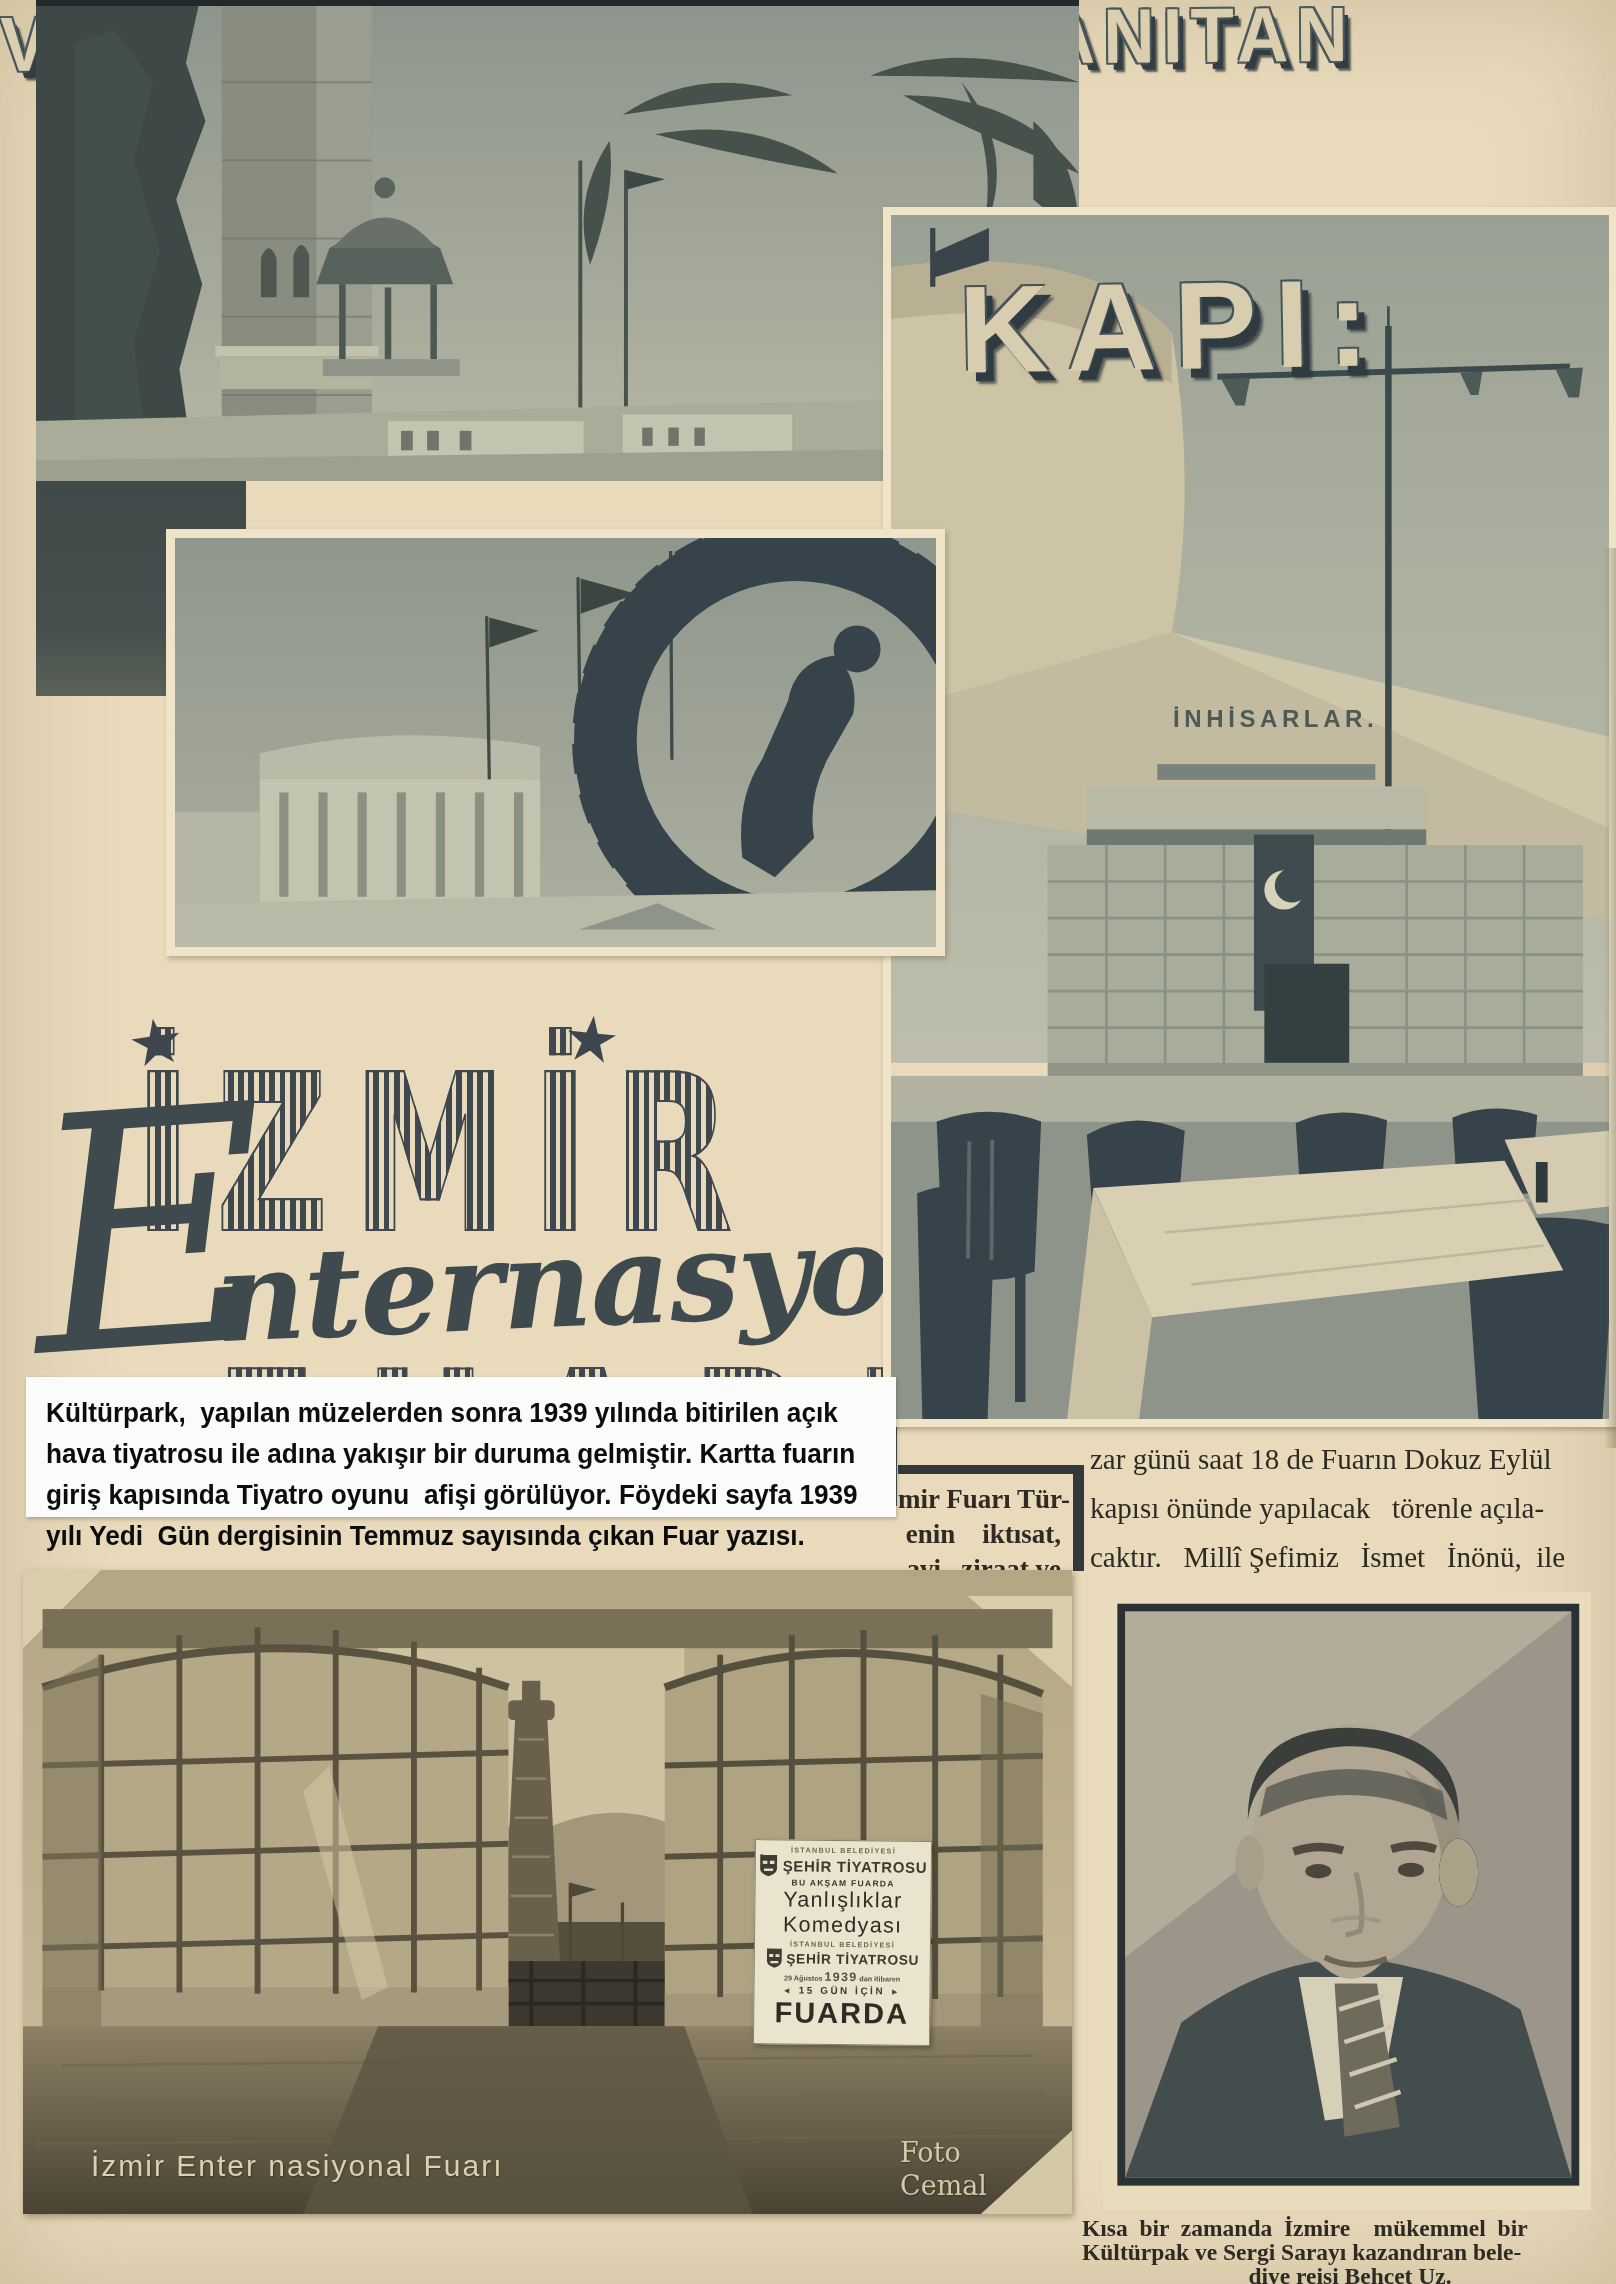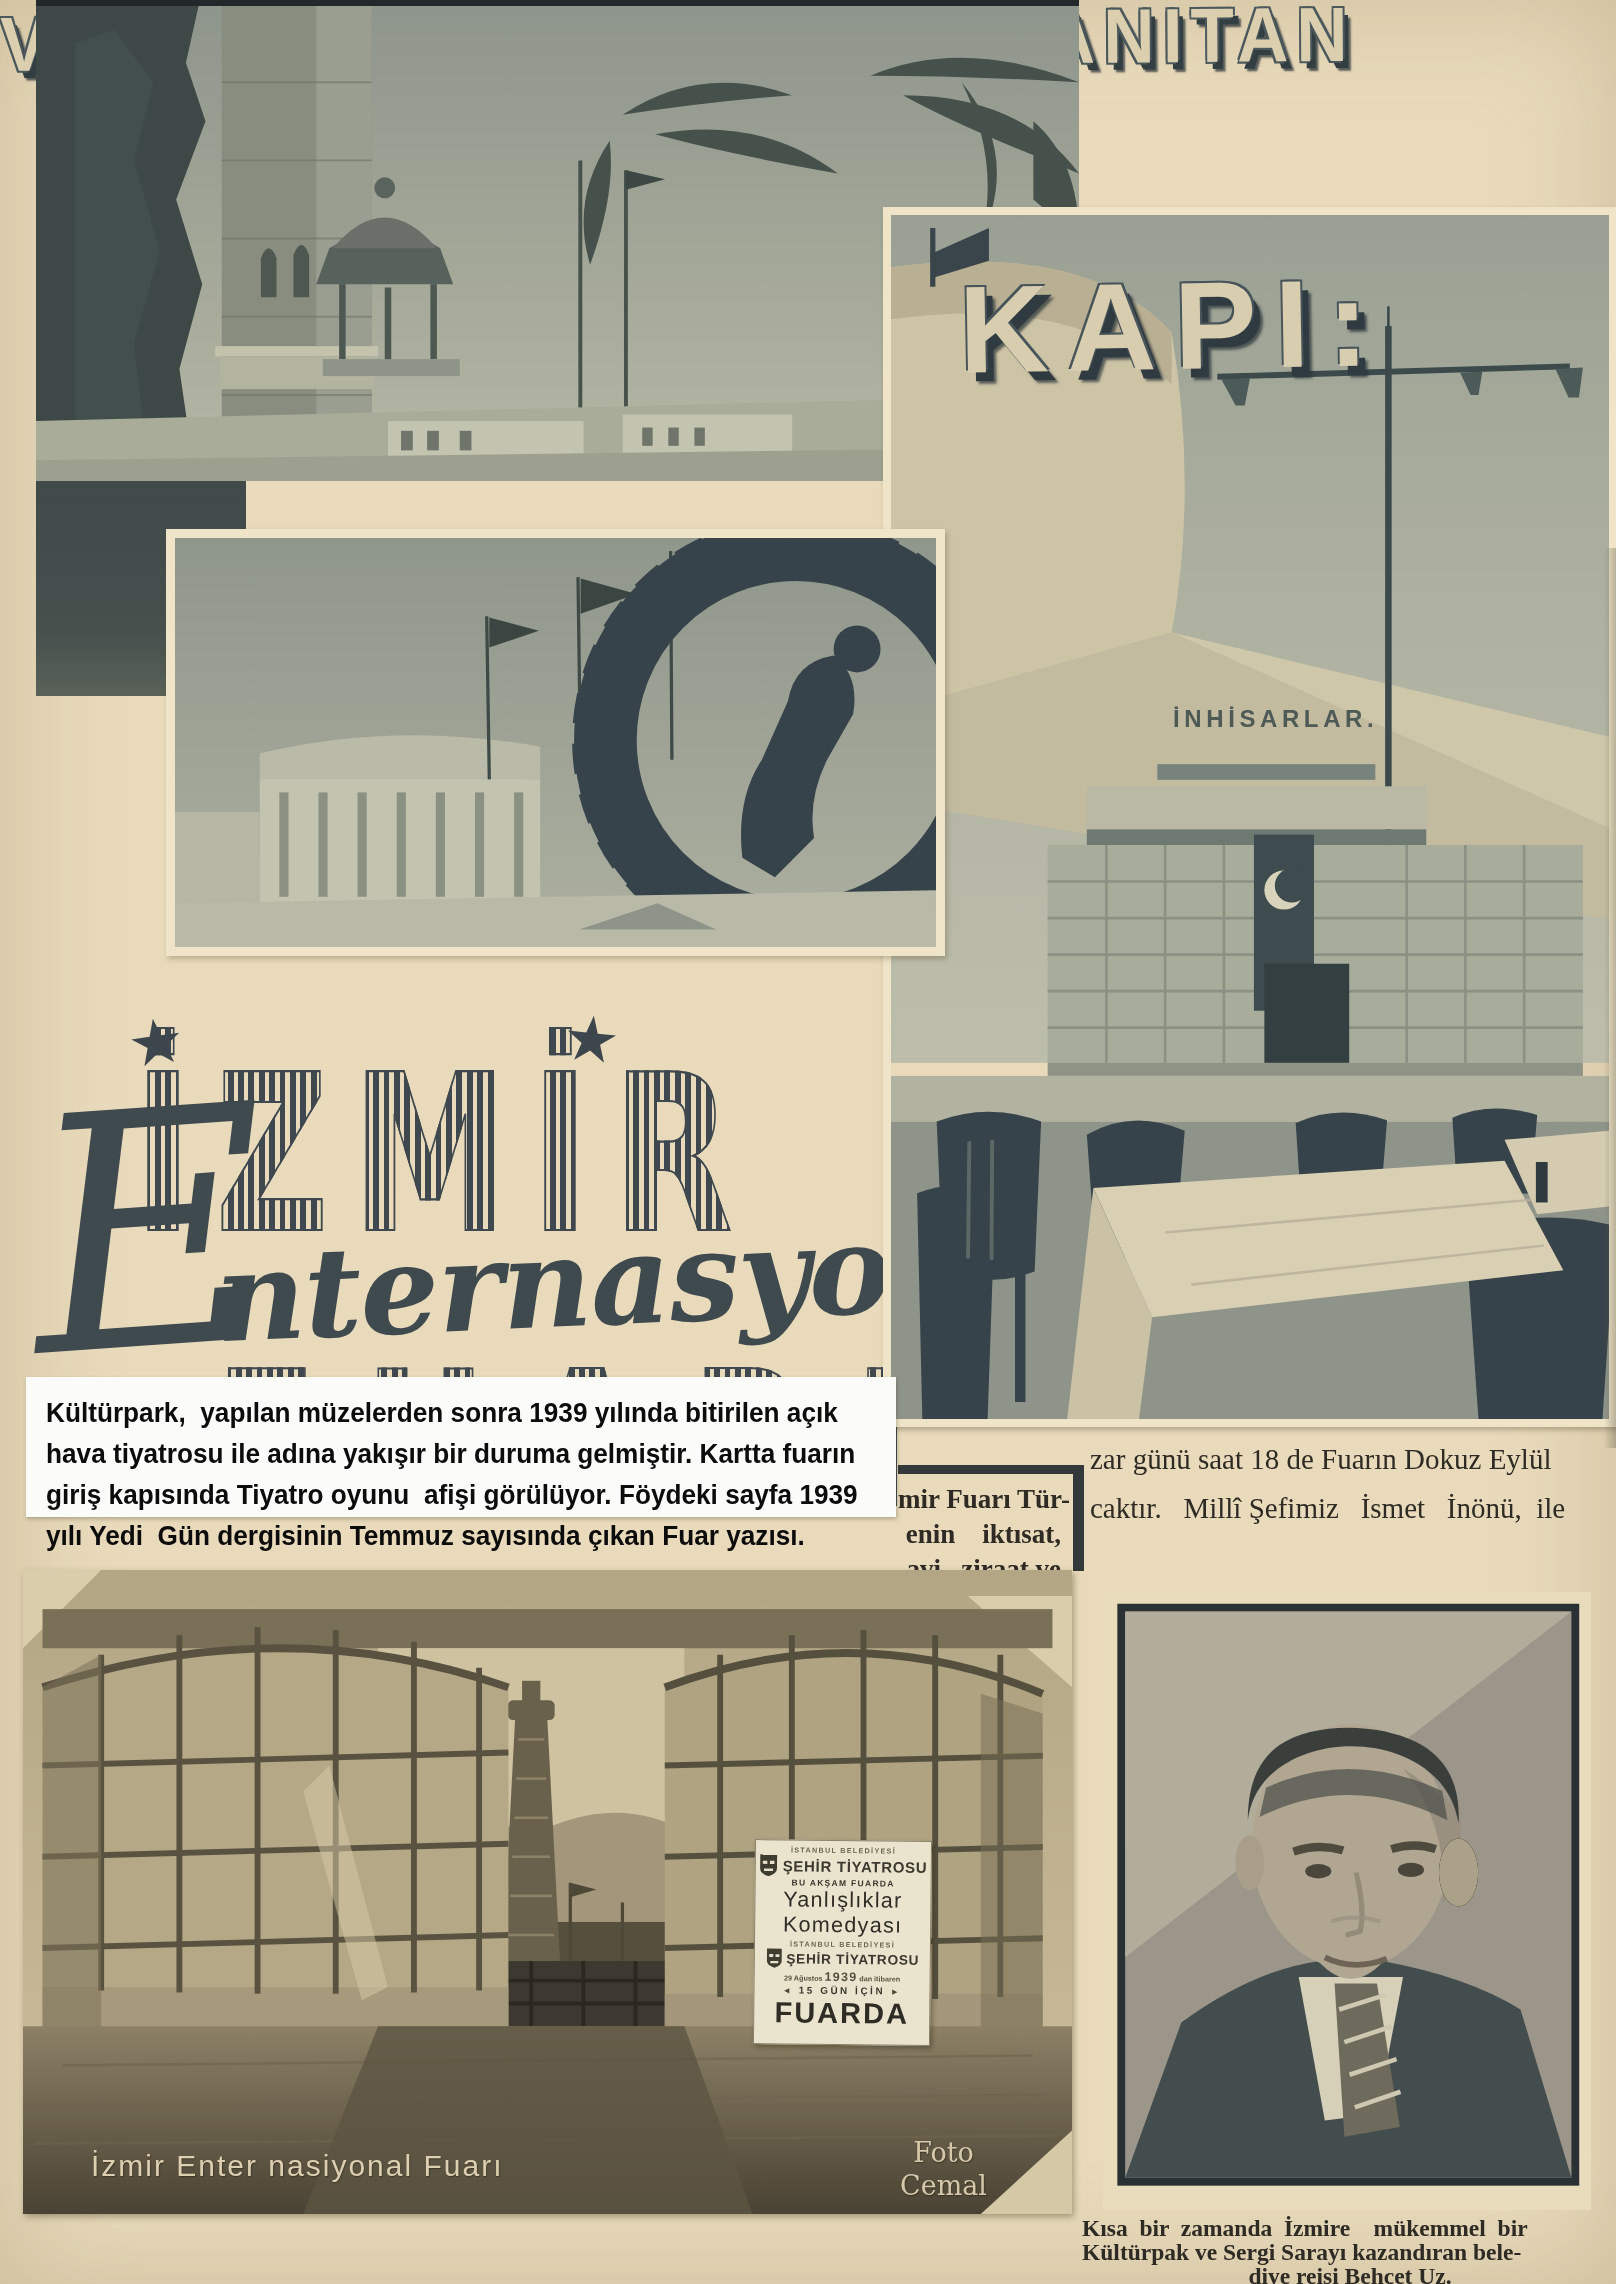--- a/index.html
+++ b/index.html
@@ -75,21 +75,21 @@
     text-align:right; white-space:pre; }
   .right-col { left:1090px; top:1435px; width:523px; z-index:2; }
   .col-line { font-size:29px; color:#2e2a24; line-height:49px; white-space:pre; }
 
   
   .postcard { left:23px; top:1570px; width:1049px; height:644px; z-index:7;
     background:#404040; box-shadow:2px 2.6px 6.5px rgba(70,60,35,.4); }
   .pc-caption { position:absolute; left:68px; bottom:31px; z-index:3;
     font-family:Liberation Sans, sans-serif; font-size:30px; letter-spacing:2px; color:#ddd0b2;
     text-shadow:0.7px 0.7px 1.3px rgba(40,35,20,.6); }
-  .pc-credit { position:absolute; right:85px; bottom:11.7px; z-index:3; text-align:center;
+  .pc-credit { position:absolute; right:85px; bottom:11.7px; z-index:3; text-align:left;
     font-family:"DejaVu Serif", serif; font-size:27px; color:#d5c8ab; line-height:33px;
     text-shadow:0.7px 0.7px 1.3px rgba(40,35,20,.6); }
   .poster { position:absolute; left:731px; top:270px; width:177px; height:205px; z-index:2;
     background:#eae3ce; border:1.3px solid #8a8068; transform:rotate(.6deg);
     box-shadow:2px 2.6px 5.2px rgba(50,40,20,.45); text-align:center; padding-top:5.2px;
     font-family:"Liberation Sans", sans-serif; color:#3a382e; }
   .poster .tiny { font-size:7.2px; letter-spacing:1.3px; color:#6c6752; font-weight:bold; }
   .poster .row { display:flex; align-items:center; justify-content:center; gap:3.9px; }
   .poster .title { font-size:15px; font-weight:bold; letter-spacing:0.7px; color:#3c3a30; }
   .poster .sub { font-size:8.5px; font-weight:bold; letter-spacing:1.3px; margin-top:0.7px; }
@@ -343,20 +343,21 @@
   </div>
 
   <div class="abs boxed-article">
     <div class="boxed-line">mir Fuarı Tür-</div>
     <div class="boxed-line">enin    iktısat,</div>
     <div class="boxed-line">avi,  ziraat ve</div>
   </div>
 
   <div class="abs right-col">
     <div class="col-line">zar günü saat 18 de Fuarın Dokuz Eylül</div>
+    <div class="col-line">kapısı önünde yapılacak   törenle açıla-</div>
     <div class="col-line">caktır.   Millî Şefimiz   İsmet   İnönü,  ile</div>
   </div>
 
   <div class="abs postcard">
     <svg viewBox="0 0 1610 988" preserveAspectRatio="none" style="position:absolute;left:0;top:0;width:100%;height:100%">
       <defs>
         <linearGradient id="pcsky" x1="0" y1="0" x2="0" y2="1">
           <stop offset="0" stop-color="#b3a685"></stop>
             <stop offset="1" stop-color="#cdbf9e"></stop>
         </linearGradient>

